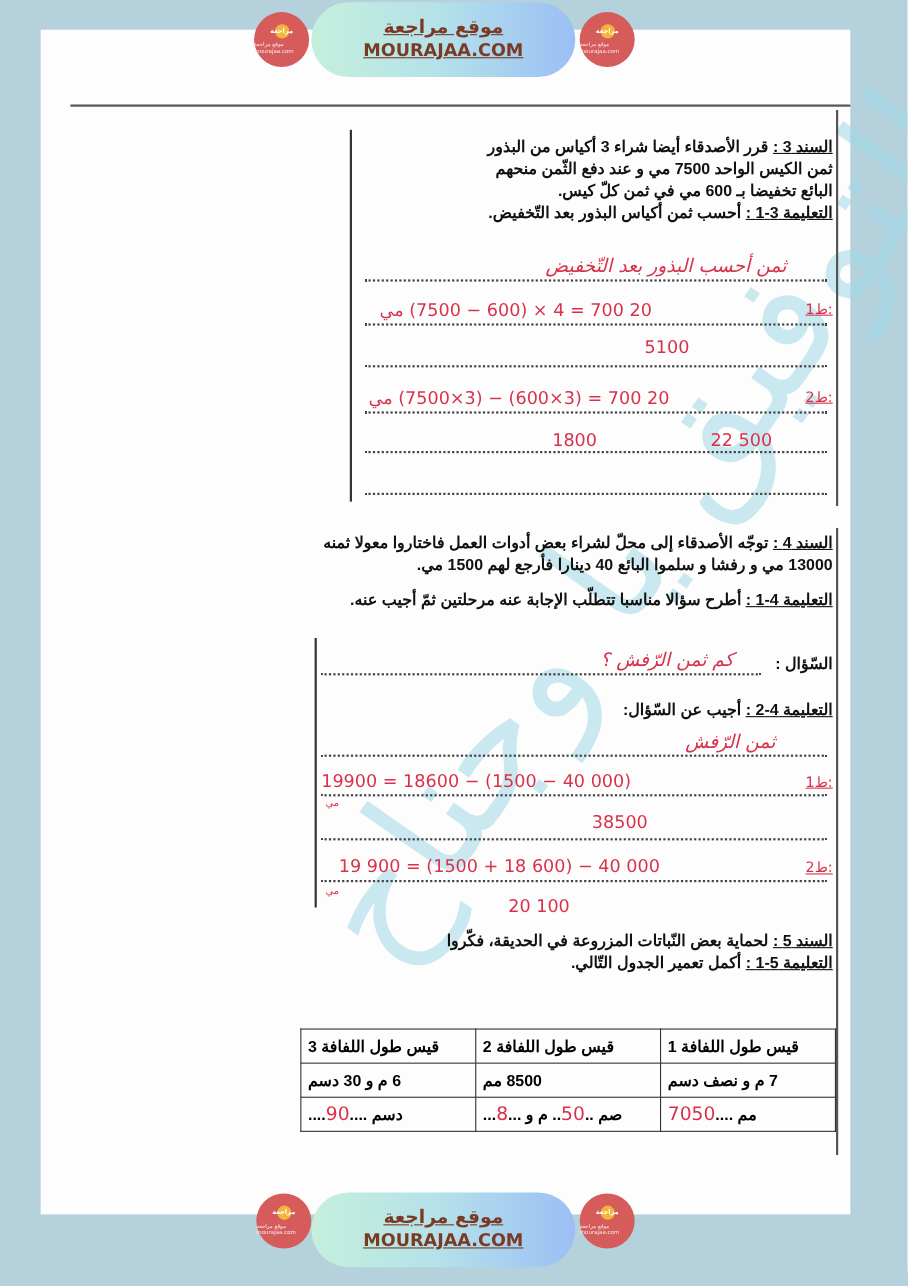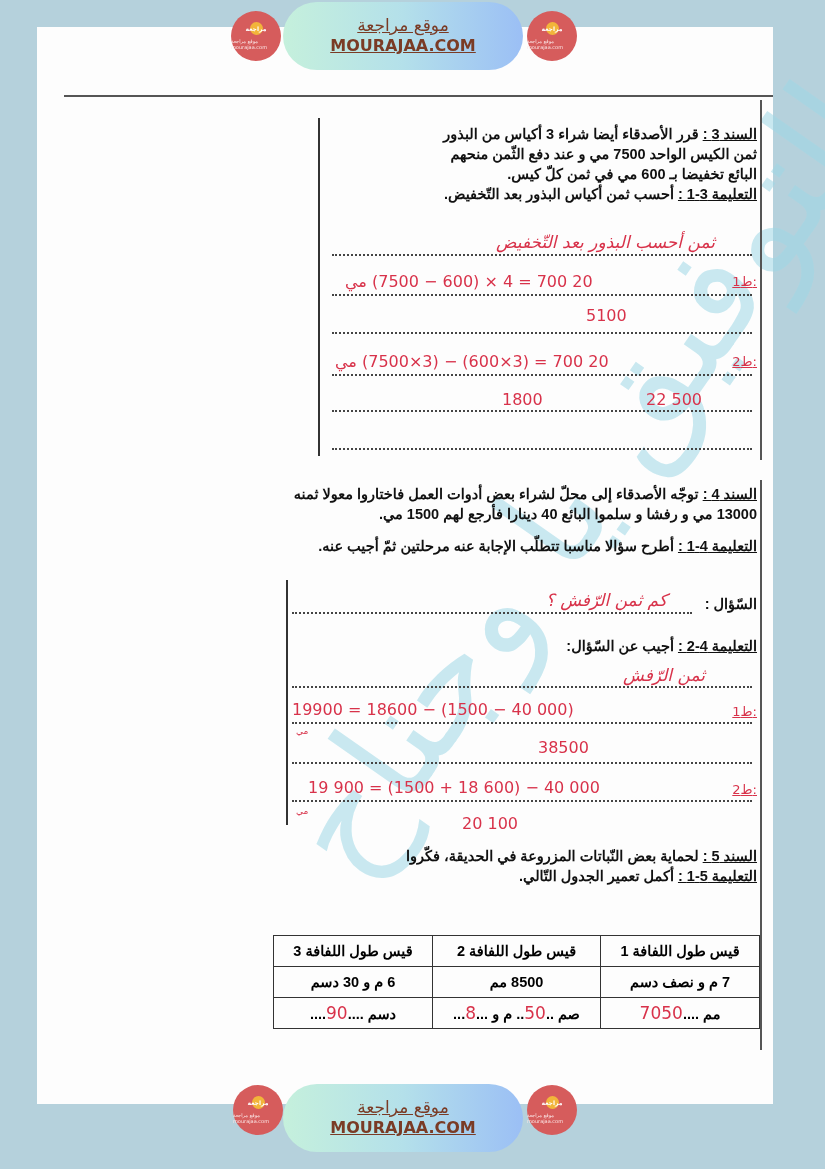--- a/index.html
+++ b/index.html
@@ -1,32 +1,32 @@
 <!DOCTYPE html>
 <html><head>
 <meta charset="utf-8">
 <style>
   html,body{margin:0;padding:0;}
   body{width:825px;height:1169px;background:#b5d1dc;position:relative;overflow:hidden;font-family:"DejaVu Sans",sans-serif;}
   .page{position:absolute;left:37px;top:27px;width:736px;height:1077px;background:#fdfdfd;}
   .topline{position:absolute;left:64px;top:95px;width:709px;height:2px;background:#555;}
   .banner{position:absolute;left:283px;width:240px;height:68px;border-radius:34px;background:linear-gradient(90deg,#c5f0dc 0%,#b4e0ea 50%,#9bbff5 100%);display:flex;flex-direction:column;align-items:center;justify-content:center;}
-  .banner .ar{font-family:"DejaVu Sans",sans-serif;font-size:17px;font-weight:normal;color:#7a3b25;text-decoration:underline;line-height:20px;direction:rtl;text-align:right;}
+  .banner .ar{font-family:"DejaVu Sans",sans-serif;font-size:17px;font-weight:bold;color:#7a3b25;text-decoration:underline;line-height:20px;direction:rtl;text-align:right;}
   .banner .en{font-family:"DejaVu Sans",sans-serif;font-size:16px;font-weight:bold;color:#7a3b25;text-decoration:underline;line-height:22px;}
   .logo{position:absolute;width:50px;height:50px;border-radius:50%;background:#d65c5c;display:flex;flex-direction:column;align-items:center;justify-content:center;}
   .logo .dot{width:13px;height:13px;border-radius:50%;background:#f2b53a;display:flex;align-items:center;justify-content:center;font-size:6px;color:#fff;font-weight:bold;}
   .logo .lt{font-size:5px;color:#fbe7e7;margin-top:3px;line-height:6px;}
   .sect{position:absolute;direction:rtl;font-family:"Liberation Sans",sans-serif;font-weight:bold;font-size:14.5px;color:#111;line-height:20px;}
   .ul{text-decoration:underline;}
   .vline{position:absolute;width:2px;background:#333;}
   .dots{position:absolute;border-bottom:2px dotted #444;height:0;}
   .hw{position:absolute;color:#d8324a;font-family:"DejaVu Sans",sans-serif;font-size:16px;white-space:nowrap;}
   .hw.ar{direction:rtl;font-size:17px;font-style:italic;}
   table.t{position:absolute;left:273px;top:935px;width:487px;border-collapse:collapse;direction:rtl;font-family:"Liberation Sans",sans-serif;font-weight:bold;font-size:14.5px;}
-  table.t td{border:1.5px solid #333;height:30px;text-align:center;padding:0 6px;}
+  table.t td{border:1.5px solid #333;height:30px;text-align:left;padding:0 6px;}
   .red{color:#d8324a;font-weight:normal;font-family:"DejaVu Sans",sans-serif;font-size:17px;}
   .wm{position:absolute;left:110px;top:380px;font-size:140px;color:#9fd8e6;opacity:0.55;transform:rotate(-55deg);font-family:"DejaVu Sans",sans-serif;direction:rtl;white-space:nowrap;pointer-events:none;}
   .rframe{position:absolute;left:760px;width:2px;background:#555;}
 </style>
 </head>
 <body>
 
 <div class="page"></div>
 <div class="topline"></div>
 

